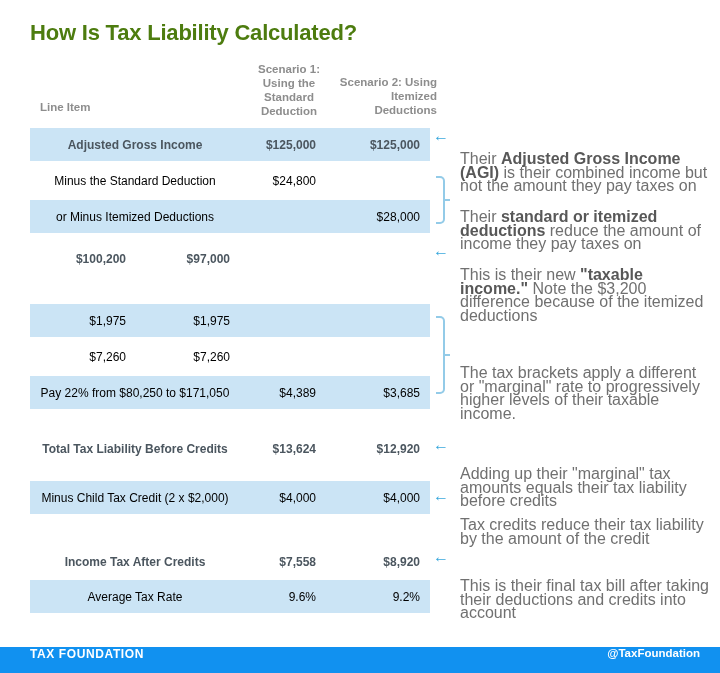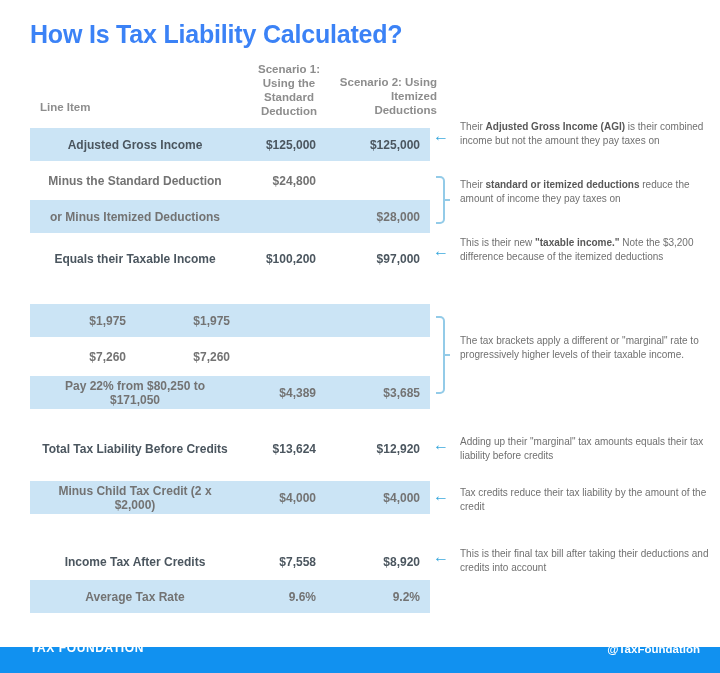--- a/index.html
+++ b/index.html
@@ -5,46 +5,46 @@
   html,body{margin:0;padding:0;background:#ffffff;}
   .page{
     position:relative;
     width:720px;height:673px;
     background:#ffffff;
     font-family:"Liberation Sans","DejaVu Sans",sans-serif;
     overflow:hidden;
   }
   .title{
     position:absolute;left:30px;top:20px;
-    font-size:25px;font-weight:bold;color:#3b82f6;letter-spacing:-0.2px;
+    font-size:22px;font-weight:bold;color:#4d7c0f;letter-spacing:-0.2px;
   }
   
   .hdr{position:absolute;color:#8d8d8d;font-weight:bold;font-size:11.5px;line-height:14px;}
   .hdr-line{left:40px;top:100px;}
   .hdr-s1{left:245px;top:62px;width:88px;text-align:center;}
   .hdr-s2{left:333px;top:75px;width:104px;text-align:right;}
   
   .row{
     position:absolute;left:30px;width:400px;height:33px;
     display:flex;align-items:center;
     padding:0 10px;box-sizing:border-box;
-    font-size:12px;color:#737373;font-weight:bold;
+    font-size:12px;color:#000000;
   }
   .row.blue{background:#cbe4f5;}
   .row.bold{font-weight:bold;color:#4b565f;}
   .row .label{flex:1;text-align:center;}
   .row .v1{width:86px;text-align:right;}
   .row .v2{width:104px;text-align:right;}
   .r0{top:128px}.r1{top:164px}.r2{top:200px}.r3{top:242px}
   .r4{top:304px}.r5{top:340px}.r6{top:376px}
   .r7{top:432px}.r8{top:481px}.r9{top:545px}.r10{top:580px}
   
   .ann{
     position:absolute;left:460px;width:252px;
-    font-size:10px;line-height:13.5px;color:#707070;
+    font-size:16px;line-height:13.5px;color:#707070;margin-top:32px;
   }
   .ann b{color:#585858;}
   .a0{top:120px}.a1{top:178px}.a2{top:236px}.a3{top:334px}
   .a4{top:435px}.a5{top:486px}.a6{top:547px}
   
   .arrow{
     position:absolute;left:433px;
     color:#39a8dd;font-size:16px;font-weight:bold;line-height:1;
   }
   .ar0{top:128px}.ar2{top:243px}.ar4{top:437px}.ar5{top:488px}.ar6{top:549px}
@@ -57,21 +57,21 @@
   .bracket::after{
     content:"";position:absolute;right:-7px;top:50%;margin-top:-1px;
     width:6px;height:2px;background:#93cbe8;
   }
   .b0{top:176px;height:48px;}
   .b1{top:316px;height:78px;}
   
   .footer{
     position:absolute;left:0;bottom:0;width:100%;height:26px;
     background:#1191f0;color:#ffffff;
-    display:flex;justify-content:space-between;align-items:flex-end;
+    display:flex;justify-content:space-between;align-items:flex-start;
     padding:0 20px 18px 30px;box-sizing:border-box;font-size:12px;
   }
   .footer .brand{font-weight:bold;letter-spacing:0.6px;}
   .footer .handle{font-weight:bold;font-size:11.5px;}
 </style>
 </head>
 <body>
 
 <div class="page">
 
@@ -90,21 +90,20 @@
     <span class="label">Minus the Standard Deduction</span>
     <span class="v1">$24,800</span>
     <span class="v2"></span>
   </div>
   <div class="row r2 blue">
     <span class="label">or Minus Itemized Deductions</span>
     <span class="v1"></span>
     <span class="v2">$28,000</span>
   </div>
   <div class="row r3 bold">
-    <span class="label">Equals their Taxable Income</span>
     <span class="v1">$100,200</span>
     <span class="v2">$97,000</span>
   </div>
   <div class="row r4 blue">
     <span class="v1">$1,975</span>
     <span class="v2">$1,975</span>
   </div>
   <div class="row r5">
     <span class="v1">$7,260</span>
     <span class="v2">$7,260</span>

